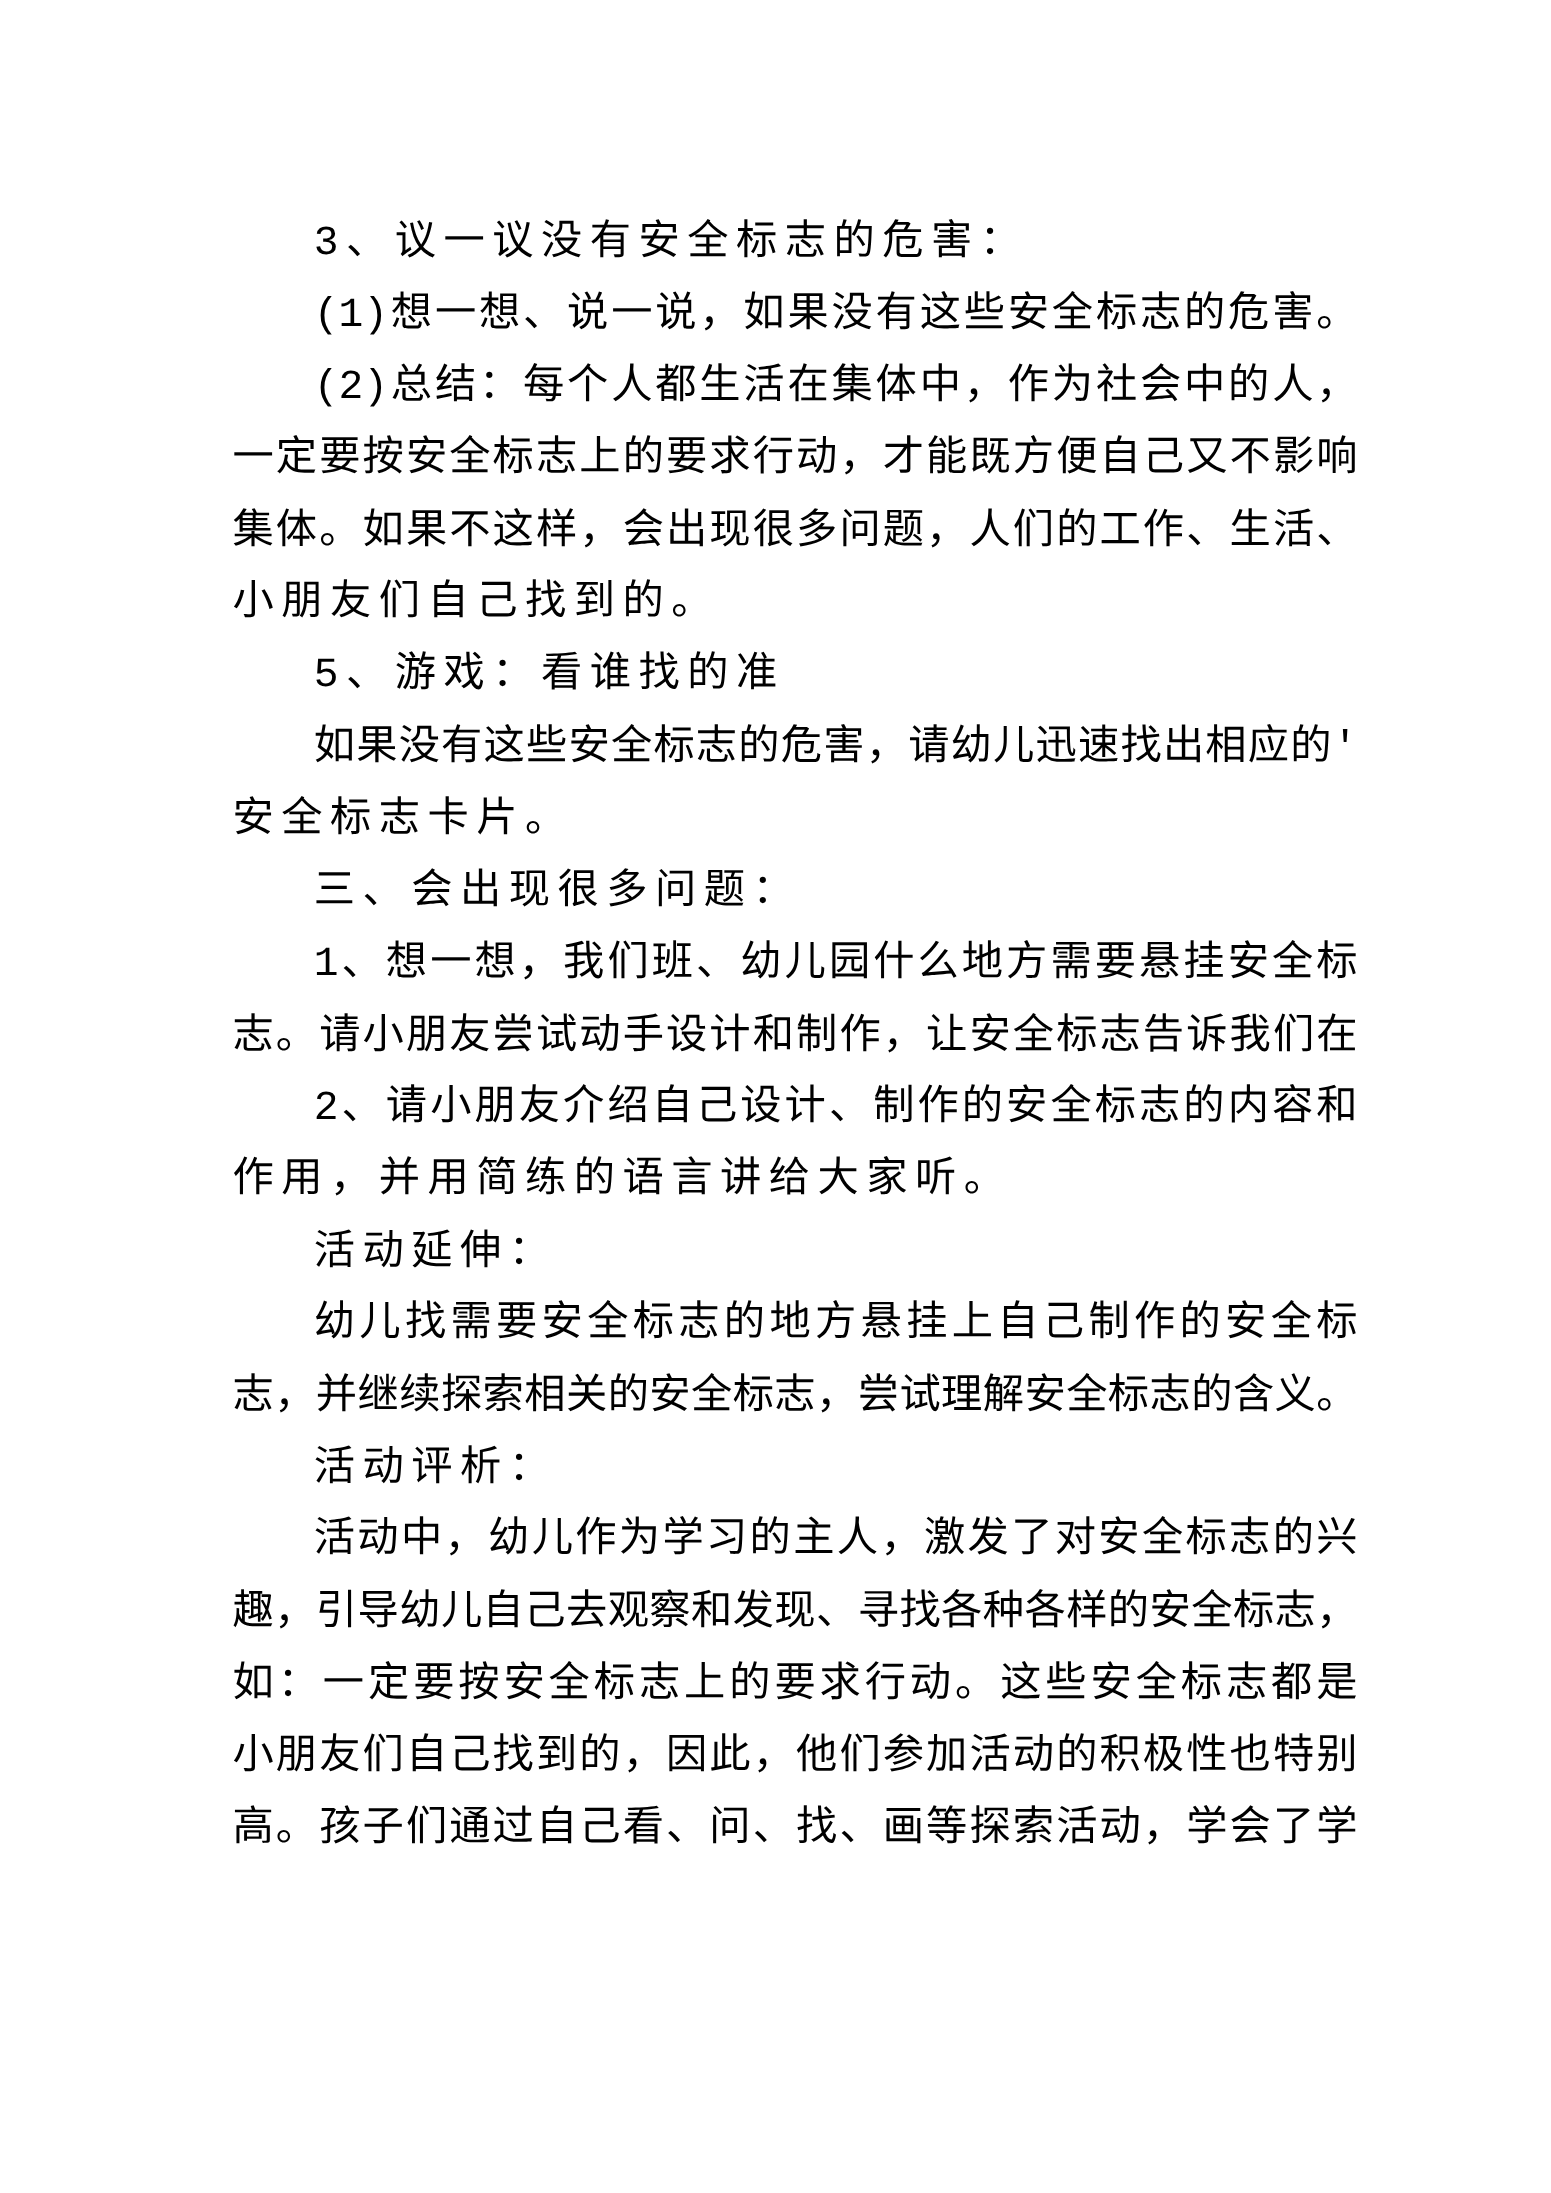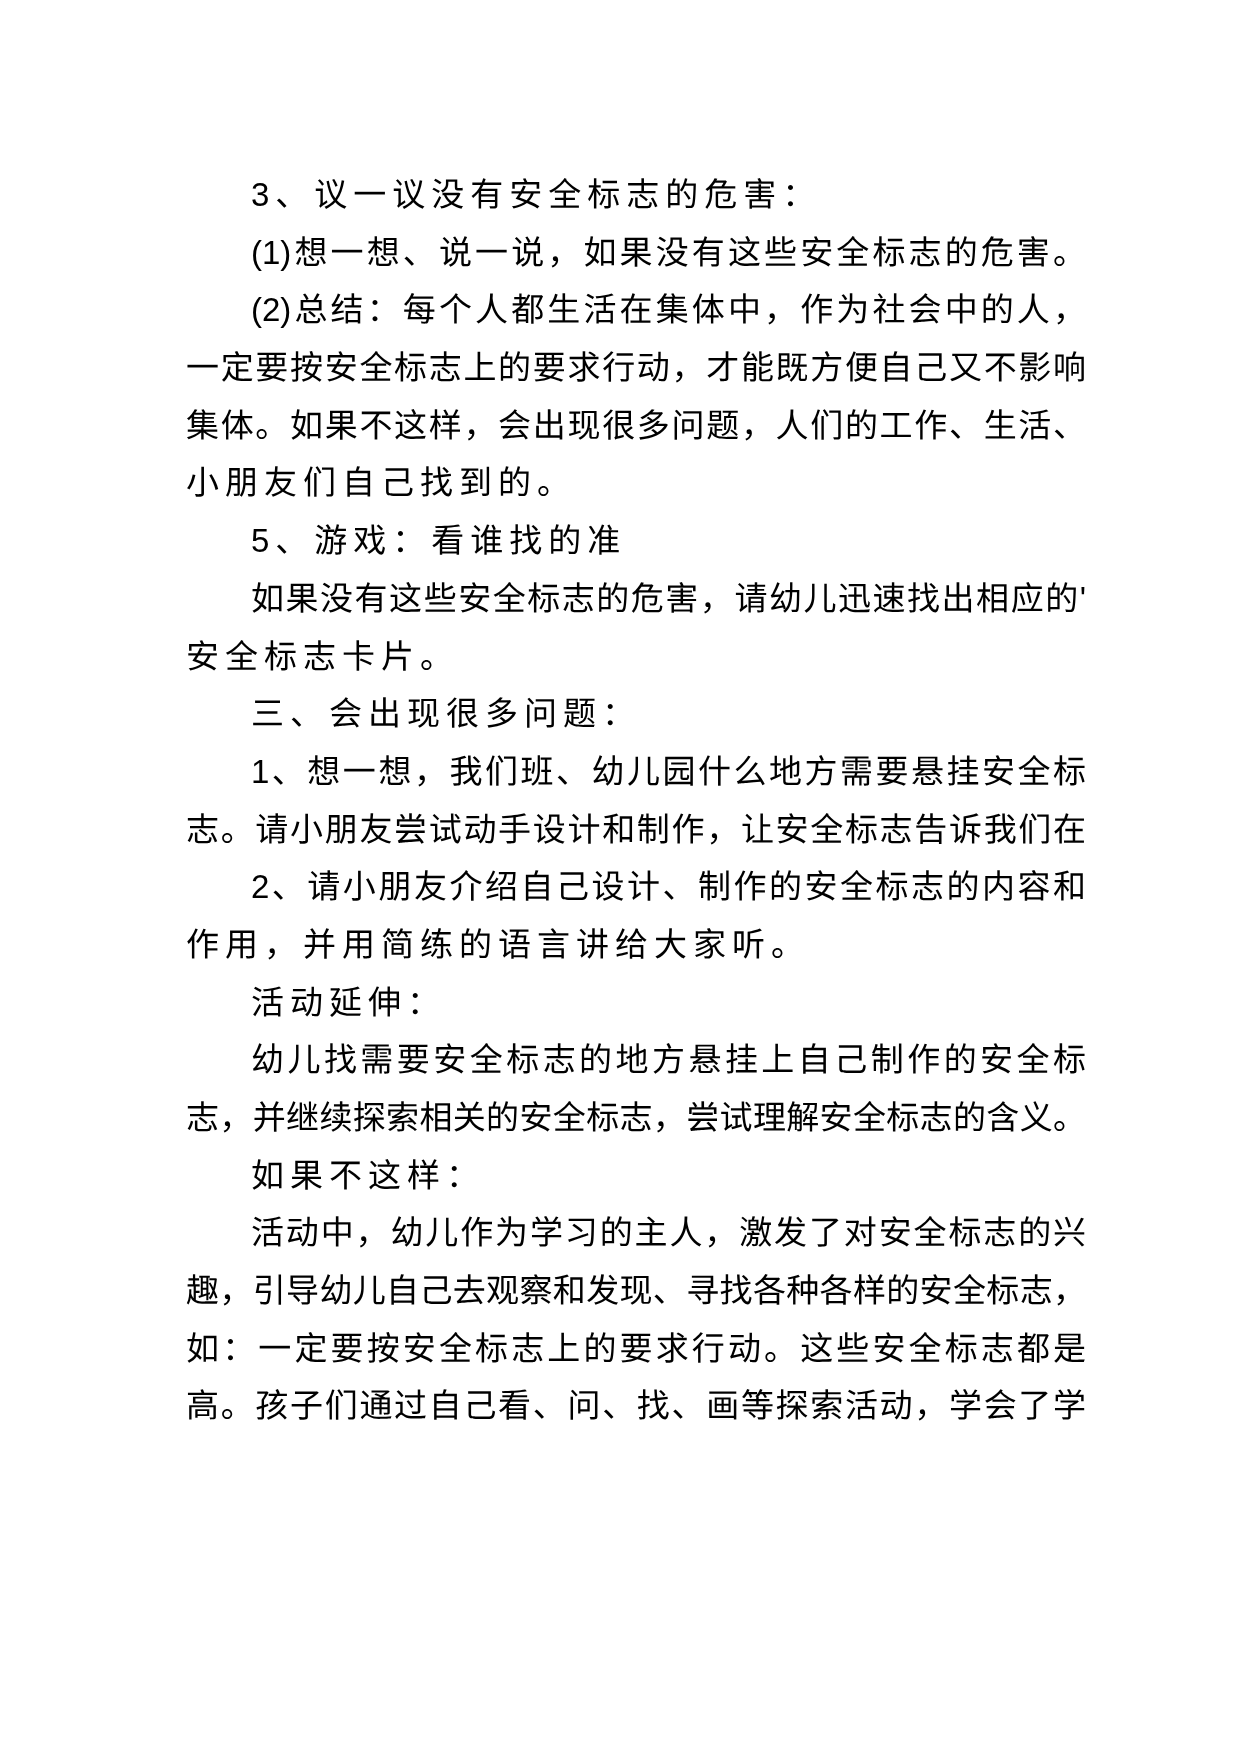--- a/index.html
+++ b/index.html
@@ -6,21 +6,21 @@
     margin: 0;
     padding: 0;
     background: #ffffff;
   }
   .page {
     position: relative;
     width: 1241px;
     height: 1482px;
     background: #ffffff;
     overflow: hidden;
-    font-family: Liberation Sans, sans-serif;
+    font-family: Liberation Mono, monospace;
   }
   .doc-body {
     position: absolute;
     left: 186px;
     top: 166px;
     width: 900px;
   }
   .line {
     font-size: 33px;
     line-height: 57.7px;
@@ -55,19 +55,20 @@
       <div class="line indent full">如果没有这些安全标志的危害，请幼儿迅速找出相应的'</div>
       <div class="line">安全标志卡片。</div>
       <div class="line indent">三、会出现很多问题：</div>
       <div class="line indent full">1、想一想，我们班、幼儿园什么地方需要悬挂安全标</div>
       <div class="line full">志。请小朋友尝试动手设计和制作，让安全标志告诉我们在</div>
       <div class="line indent full">2、请小朋友介绍自己设计、制作的安全标志的内容和</div>
       <div class="line">作用，并用简练的语言讲给大家听。</div>
       <div class="line indent">活动延伸：</div>
       <div class="line indent full">幼儿找需要安全标志的地方悬挂上自己制作的安全标</div>
       <div class="line full">志，并继续探索相关的安全标志，尝试理解安全标志的含义。</div>
-      <div class="line indent">如果不这样：</div>
+      <div class="line indent">活动评析：</div>
       <div class="line indent full">活动中，幼儿作为学习的主人，激发了对安全标志的兴</div>
       <div class="line full">趣，引导幼儿自己去观察和发现、寻找各种各样的安全标志，</div>
       <div class="line full">如：一定要按安全标志上的要求行动。这些安全标志都是</div>
+      <div class="line full">小朋友们自己找到的，因此，他们参加活动的积极性也特别</div>
       <div class="line full">高。孩子们通过自己看、问、找、画等探索活动，学会了学</div>
     </div>
 </div>
 
 </body></html>

